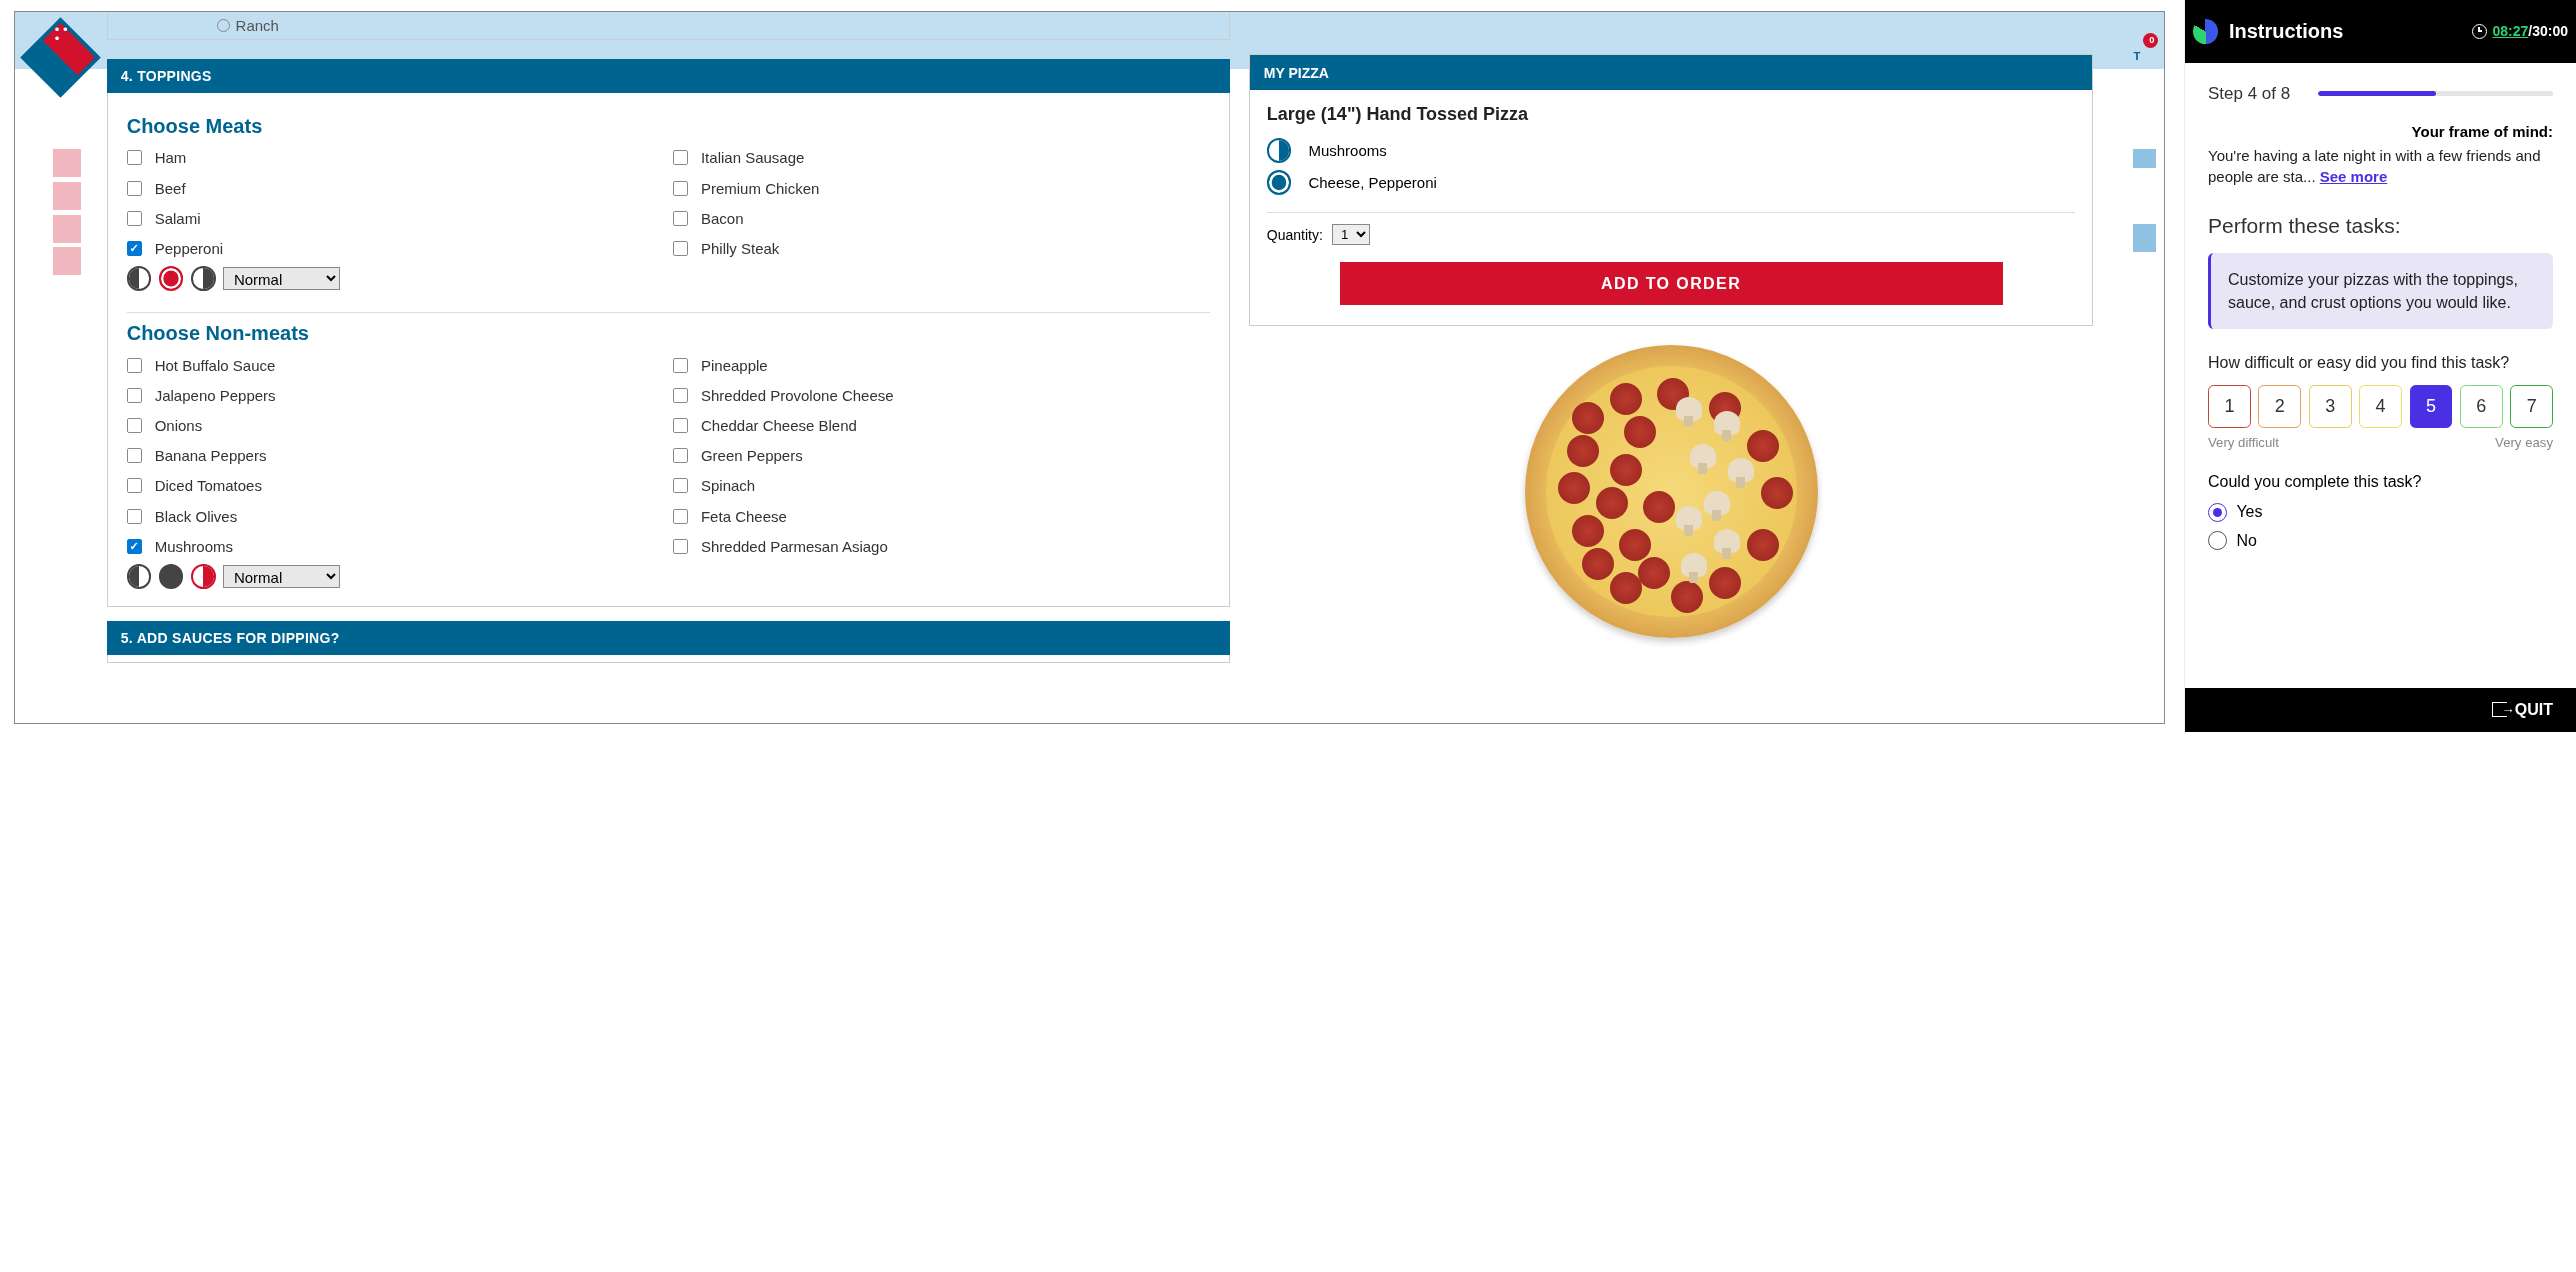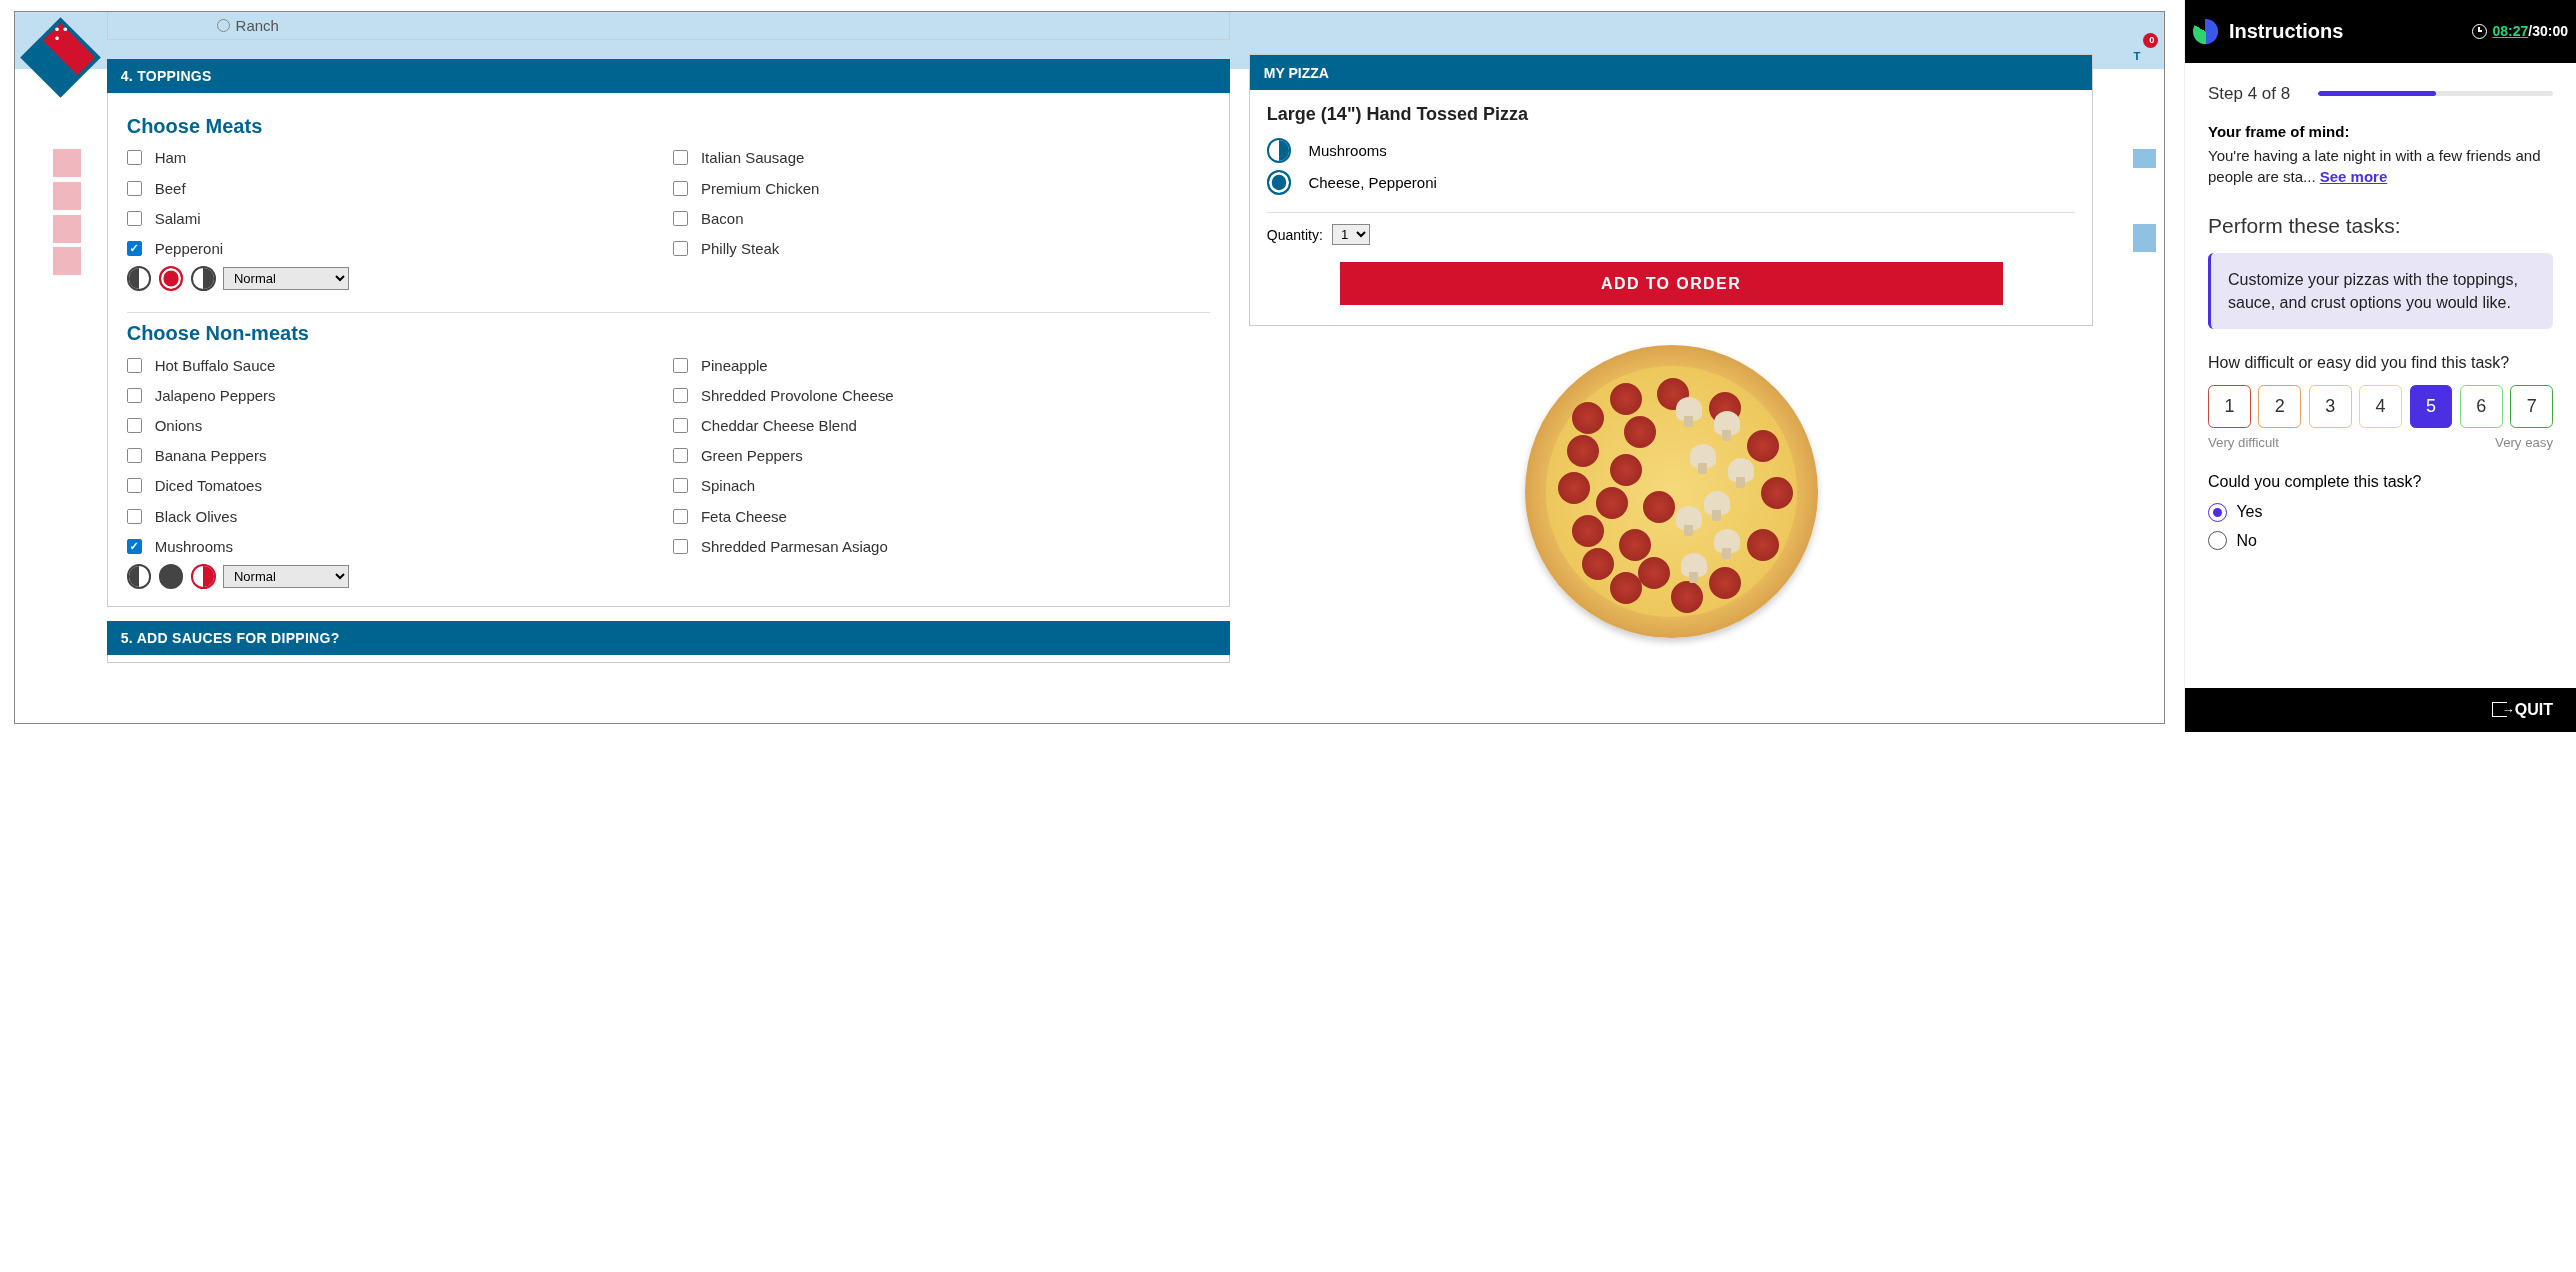--- a/index.html
+++ b/index.html
@@ -37,21 +37,21 @@
 .chk.checked::after { content: "✓"; color: #fff; font-size: 11.3px; font-weight: bold; line-height: 1; }
 
 .amount-row { display: flex; align-items: center; gap: 7.6px; margin-top: 9.4px; }
 .half-circle { width: 24.6px; height: 24.6px; border-radius: 50%; border: 2.4px solid #444; position: relative; background: #fff; overflow: hidden; }
 .half-circle.left::before { content: ""; position: absolute; left: 0; top: 0; width: 50%; height: 100%; background: #444; }
 .half-circle.right::before { content: ""; position: absolute; right: 0; top: 0; width: 50%; height: 100%; background: #444; }
 .half-circle.full { background: #d2112c; border-color: #d2112c; box-shadow: inset 0 0 0 2.4px #fff; }
 .half-circle.full-gray { background: #444; }
 .half-circle.sel-red-right { border-color: #d2112c; }
 .half-circle.sel-red-right::before { content: ""; position: absolute; right: 0; top: 0; width: 50%; height: 100%; background: #d2112c; }
-.amount-select { border: 0.9px solid #888; background: #e8e8e8; padding: 1.9px 5.7px; font-size: 13px; width: 126px; height: 23px; }
+.amount-select { border: 0.9px solid #888; background: #e8e8e8; padding: 1.9px 5.7px; font-size: 15px; width: 117px; height: 23px; }
 
 .divider { border: none; border-top: 0.9px solid #ddd; margin: 21px 0 9.4px 0; }
 
 
 .my-pizza-card { border: 0.9px solid #ccc; }
 .mp-header { background: #006491; color: #fff; padding: 9.4px 14px; font-weight: 800; font-size: 14px; }
 .mp-body { padding: 14px 17px; }
 .mp-title { font-size: 18px; font-weight: 700; color: #222; margin-bottom: 13.2px; }
 .ing-row { display: flex; align-items: center; gap: 17px; margin: 7.6px 0; }
 .ing-circle { width: 24.6px; height: 24.6px; border-radius: 50%; border: 2.8px solid #006491; background: #fff; position: relative; overflow: hidden; }
@@ -81,21 +81,21 @@
 .clock-icon { width: 15px; height: 15px; border: 1.4px solid #fff; border-radius: 50%; position: relative; }
 .clock-icon::before { content: ""; position: absolute; left: 5.7px; top: 1.9px; width: 1.4px; height: 4.7px; background: #fff; }
 .clock-icon::after { content: ""; position: absolute; left: 5.7px; top: 5.7px; width: 3.8px; height: 1.4px; background: #fff; }
 
 .rp-body { flex: 1; padding: 21px 23px; overflow-y: auto; }
 .step-row { display: flex; align-items: center; justify-content: space-between; margin-bottom: 19px; }
 .step-text { font-size: 17px; color: #333; }
 .progress-bar { flex: 1; margin-left: 28px; height: 5.7px; background: #e5e5e5; border-radius: 2.8px; position: relative; overflow: hidden; }
 .progress-fill { position: absolute; left: 0; top: 0; bottom: 0; width: 50%; background: #4a2fe3; border-radius: 2.8px; }
 
-.frame-label { font-weight: 700; font-size: 15px; margin-bottom: 5.7px; }
+.frame-label { font-weight: 700; font-size: 15px; margin-bottom: 5.7px; text-align: right; }
 .frame-text { font-size: 15px; color: #222; line-height: 1.4; }
 .see-more { color: #4a2fe3; text-decoration: underline; font-weight: 600; }
 
 .tasks-heading { font-size: 21px; font-weight: 500; color: #333; margin: 26.4px 0 15px 0; }
 .task-card { background: #e8e5f7; border-left: 3.8px solid #4a2fe3; border-radius: 5.7px; padding: 15px 17px; font-size: 16px; line-height: 1.45; color: #222; }
 
 .diff-label { font-size: 16px; font-weight: 500; margin: 24.6px 0 13.2px 0; color: #222; }
 .rating-row { display: flex; gap: 7.6px; }
 .rating-btn { width: 45px; height: 43px; border: 1.4px solid; border-radius: 5.7px; background: #fff; font-size: 18px; font-weight: 500; display: flex; align-items: center; justify-content: center; cursor: pointer; }
 .rating-btn.r1 { border-color: #c44536; color: #333; }

